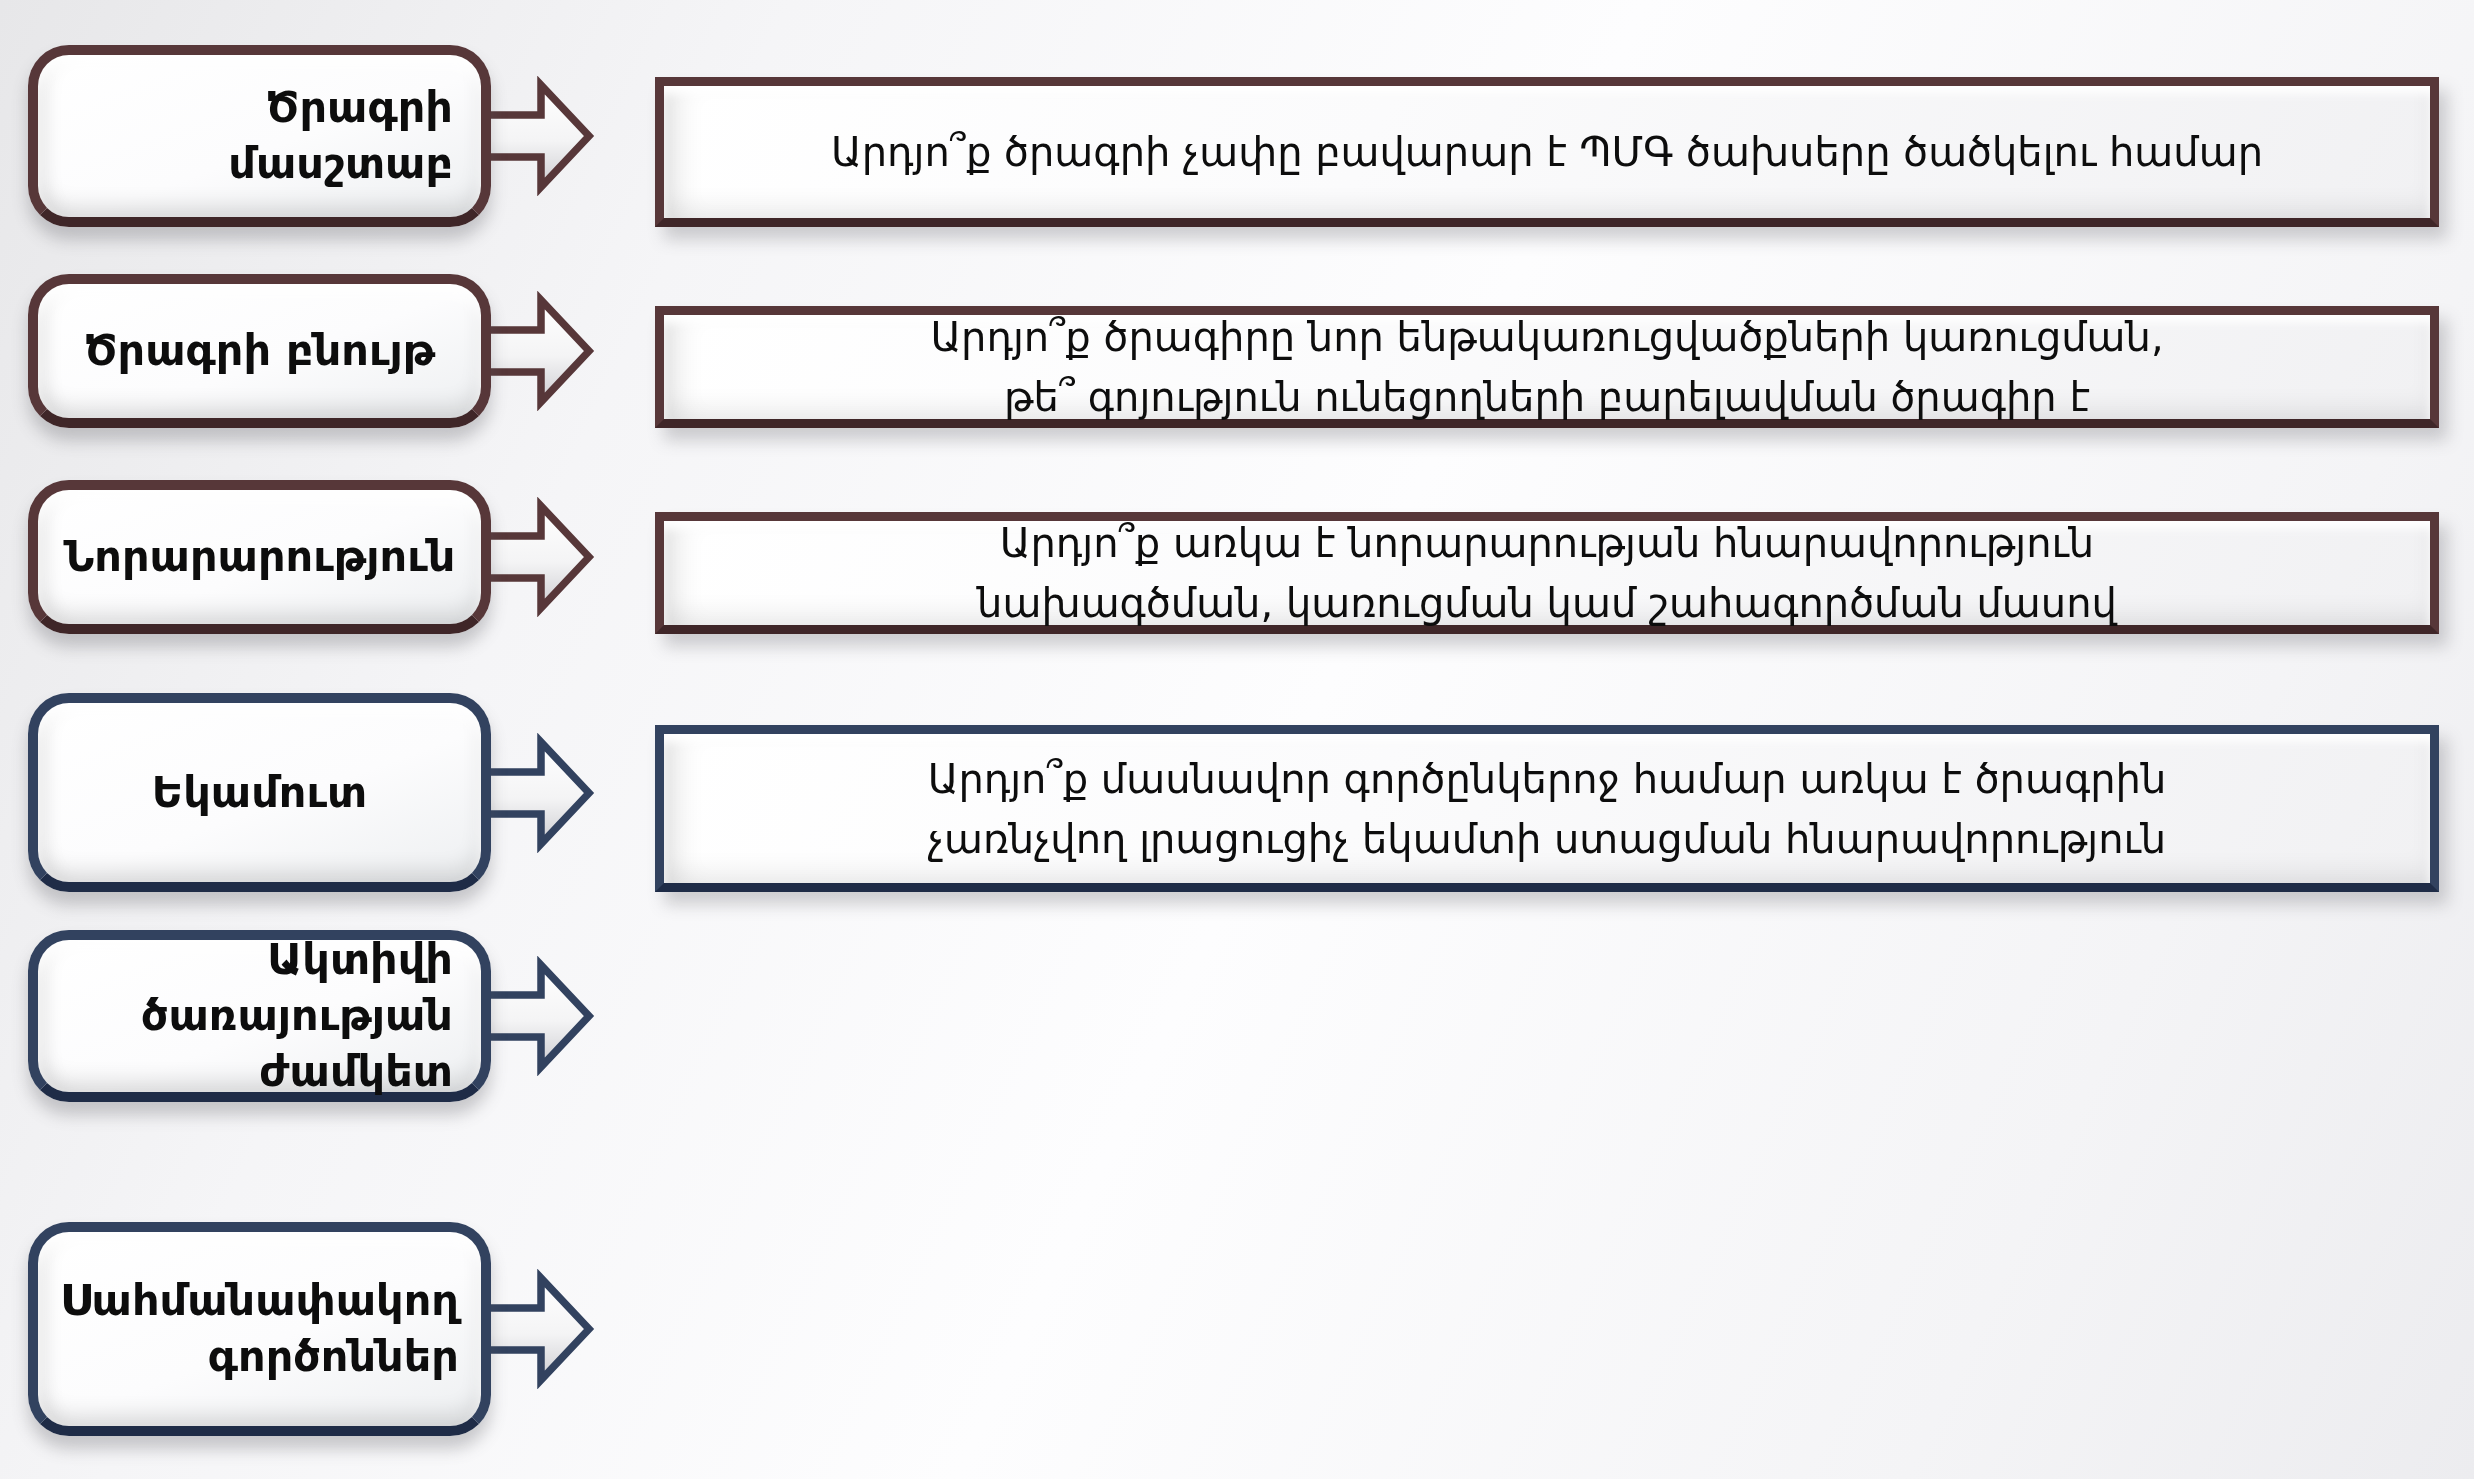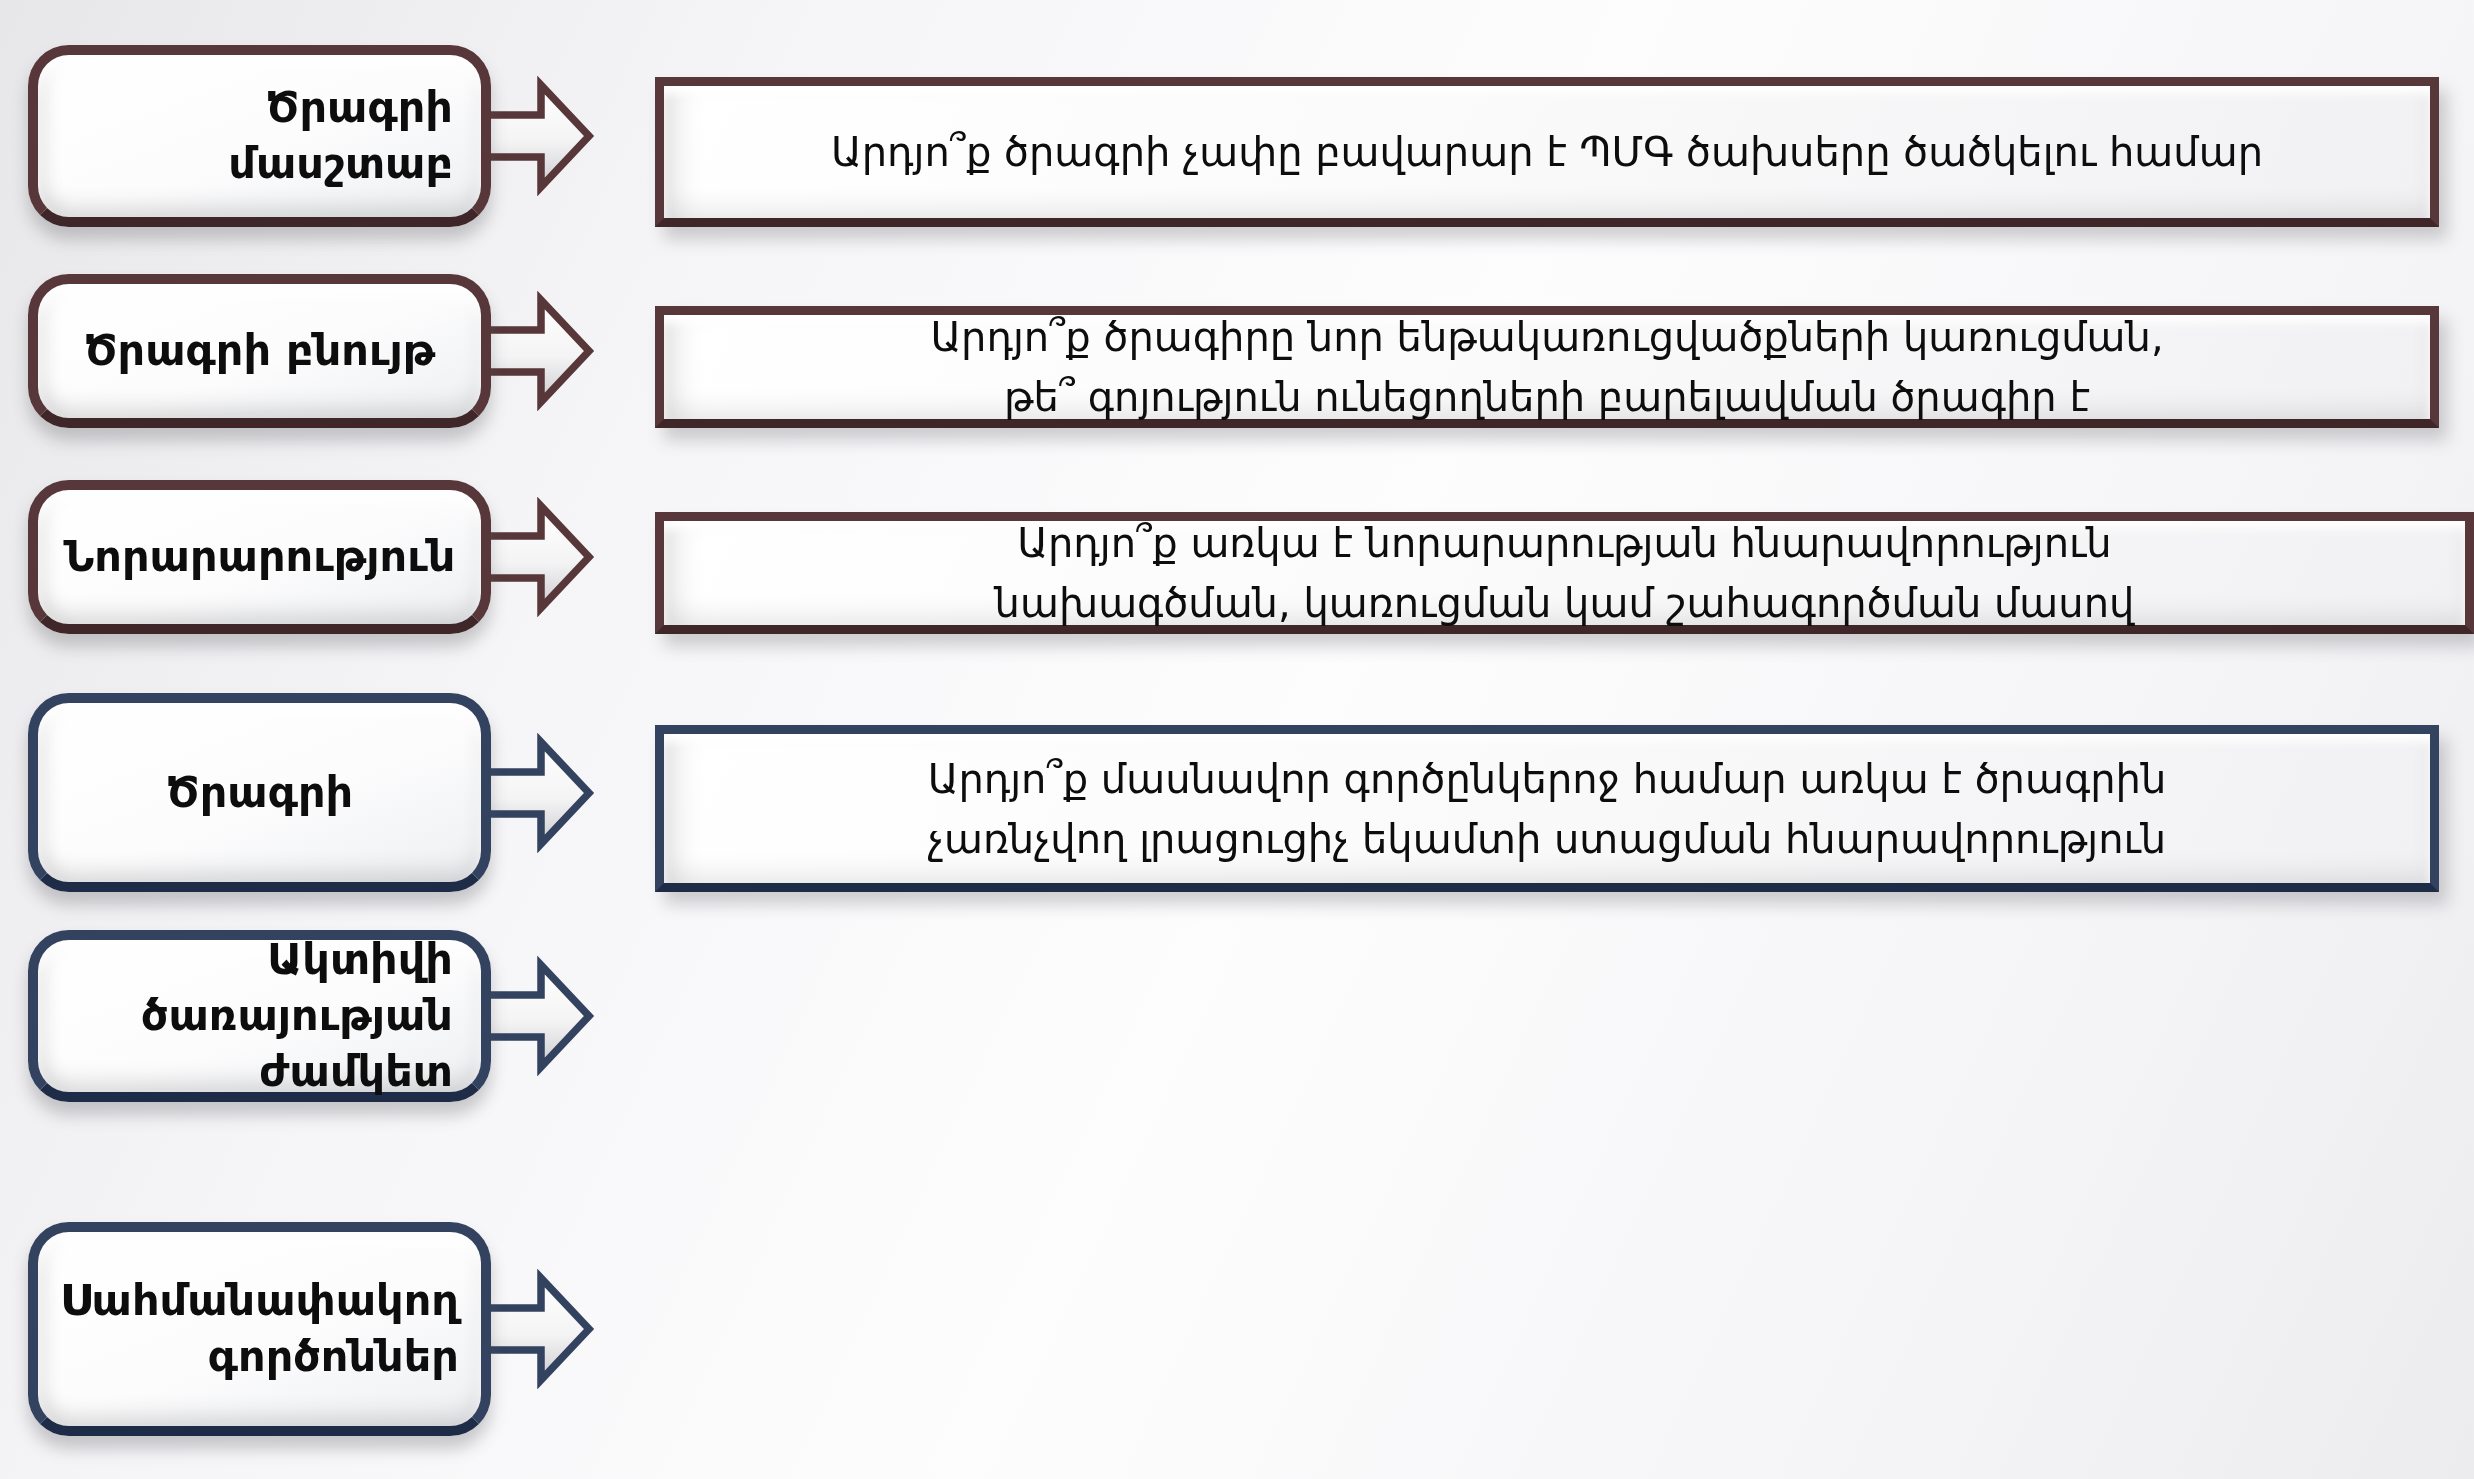--- a/index.html
+++ b/index.html
@@ -14,21 +14,21 @@
     background: linear-gradient(115deg, #e7e7e9 0%, #f5f5f7 25%, #fdfdfe 52%, #f4f4f6 82%, #ececef 100%);
   }
   #canvas {
     position: relative;
     width: 2475px;
     height: 1479px;
   }
   .row { position: absolute; left: 28px; width: 2411px; }
   .row-1 { top: 45px;   height: 182px; }
   .row-2 { top: 274px;  height: 154px; }
-  .row-3 { top: 480px;  height: 154px; padding-left: 35px; }
+  .row-3 { top: 480px;  height: 154px; }
   .row-4 { top: 693px;  height: 199px; }
   .row-5 { top: 930px; height: 172px; }
   .row-6 { top: 1222px; height: 214px; }
 
   .label-box {
     position: absolute;
     left: 0; top: 0; bottom: 0;
     width: 463px;
     box-sizing: border-box;
     border: 10.6px solid var(--bc);
@@ -143,21 +143,21 @@
       <svg class="arrow" viewBox="0 0 160 160" aria-hidden="true">
         <polygon points="5,52 88,52 88,12 152,80 88,148 88,108 5,108"></polygon>
       </svg>
       <div class="q-box">
         <span class="q-text">Արդյո՞ք առկա է նորարարության հնարավորություն նախագծման, կառուցման կամ շահագործման մասով</span>
       </div>
     </div>
 
     <div class="row row-4 navy" style="--bc: #32425f; --bcd: #1f2c47;">
       <div class="label-box">
-        <span class="label-text">Ծրագրի</span>
+        <span class="label-text">Եկամուտ</span>
       </div>
       <svg class="arrow" viewBox="0 0 160 160" aria-hidden="true">
         <polygon points="5,52 88,52 88,12 152,80 88,148 88,108 5,108"></polygon>
       </svg>
       <div class="q-box">
         <span class="q-text">Արդյո՞ք մասնավոր գործընկերոջ համար առկա է ծրագրին չառնչվող լրացուցիչ եկամտի ստացման հնարավորություն</span>
       </div>
     </div>
 
     <div class="row row-5 navy" style="--bc: #32425f; --bcd: #1f2c47;">

